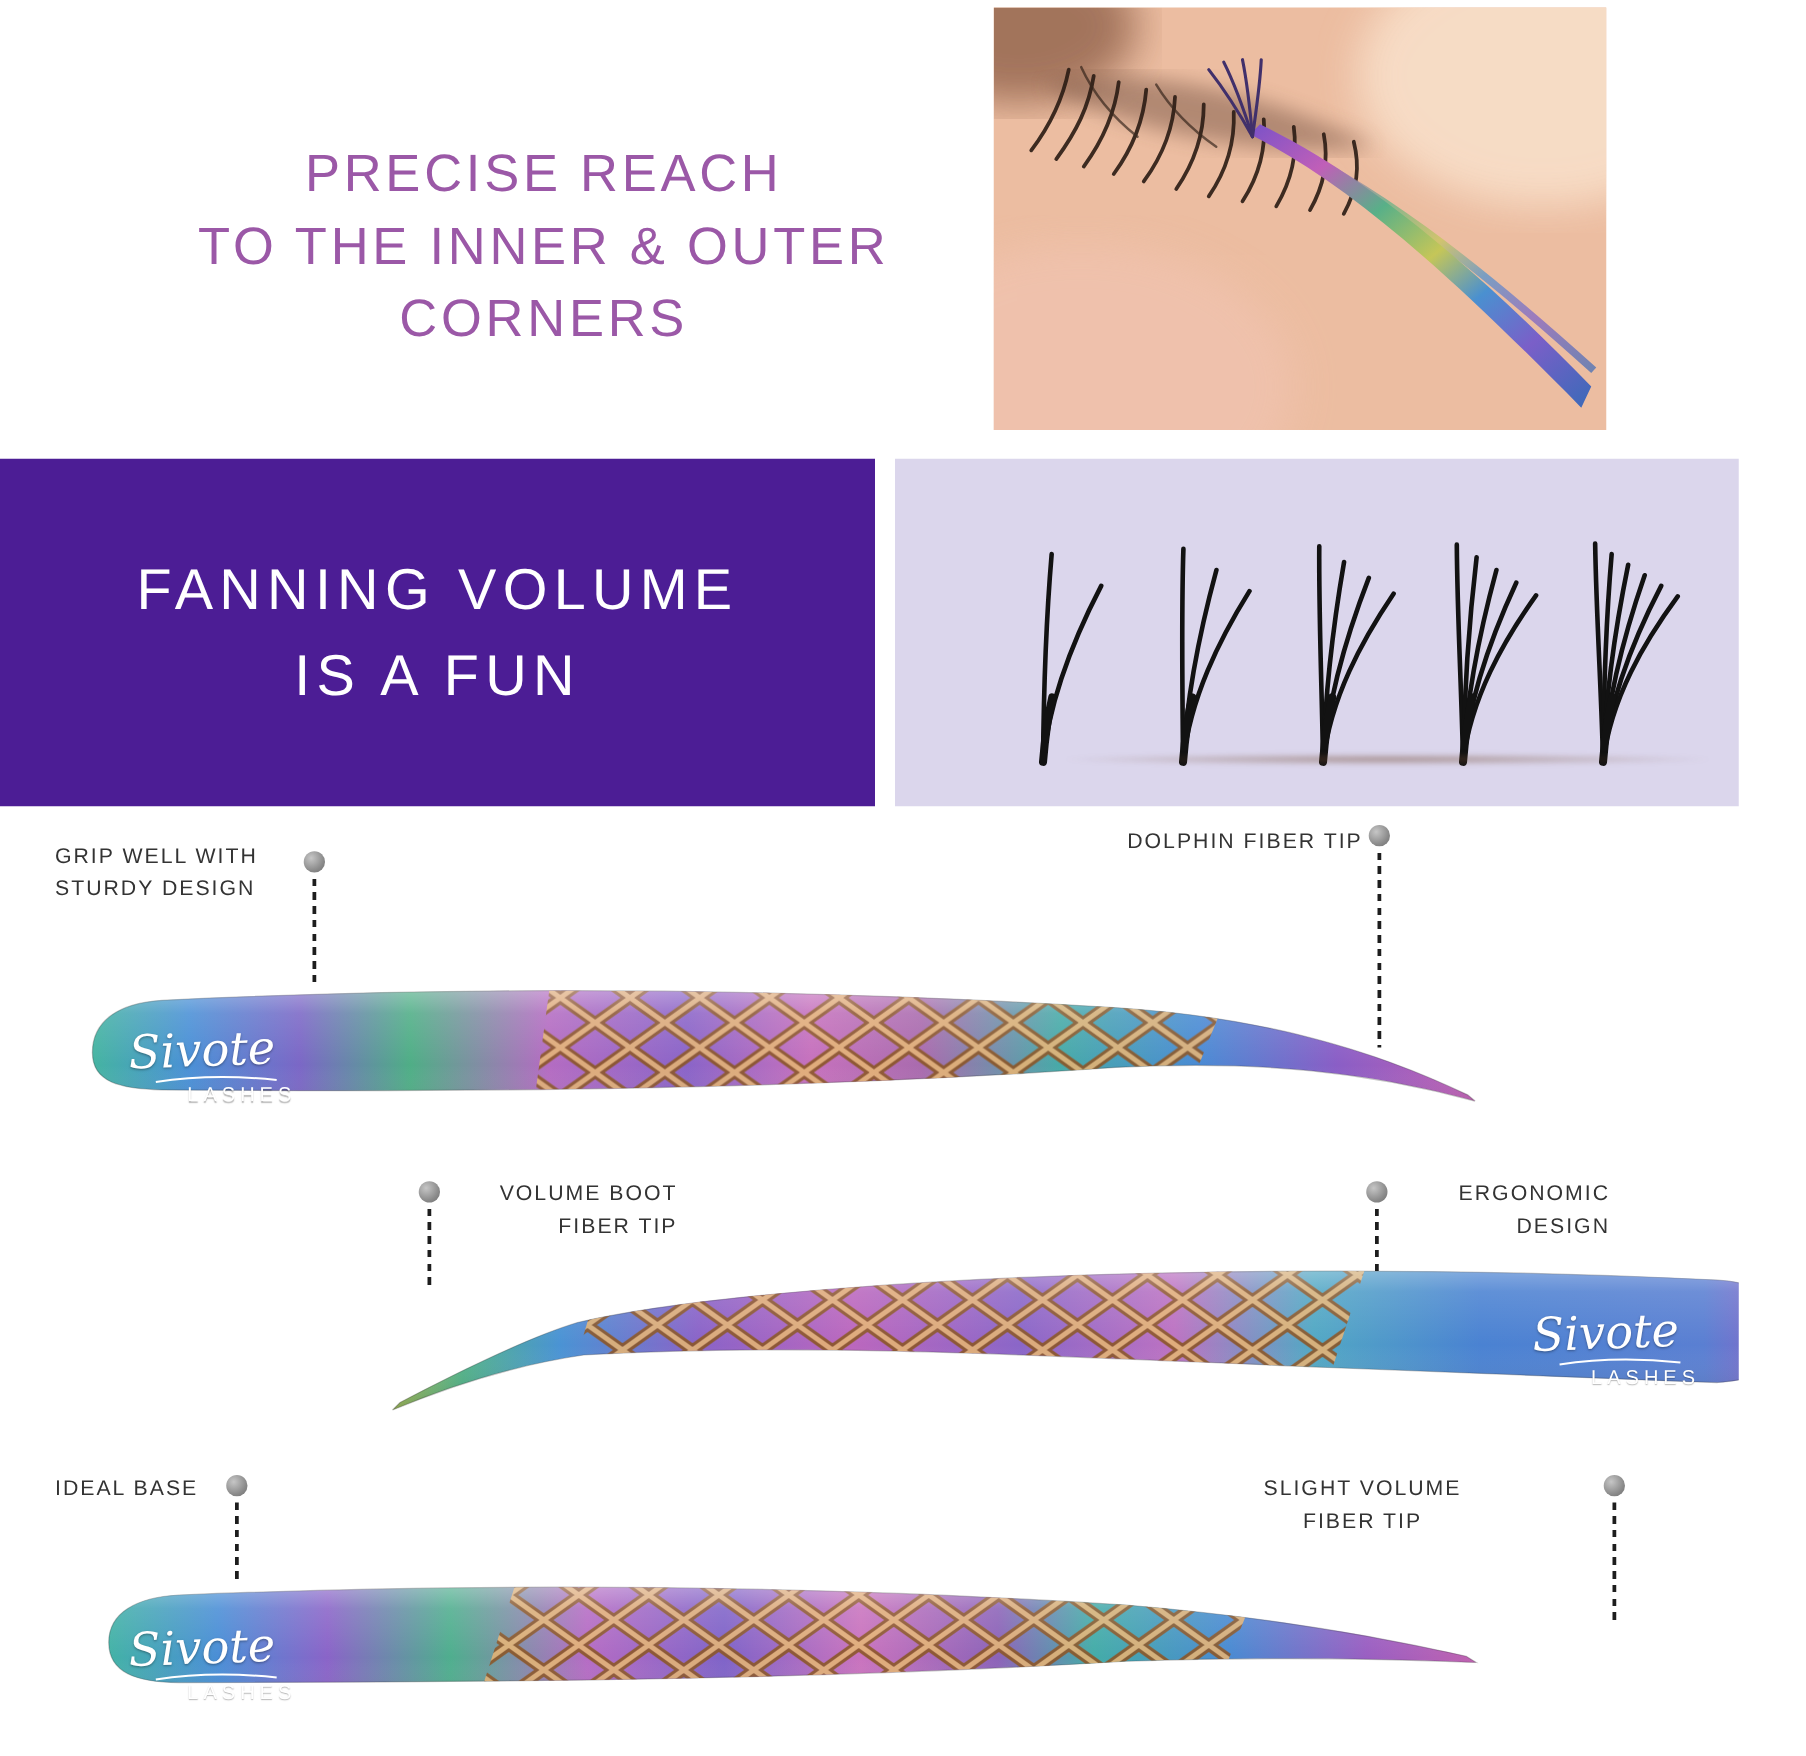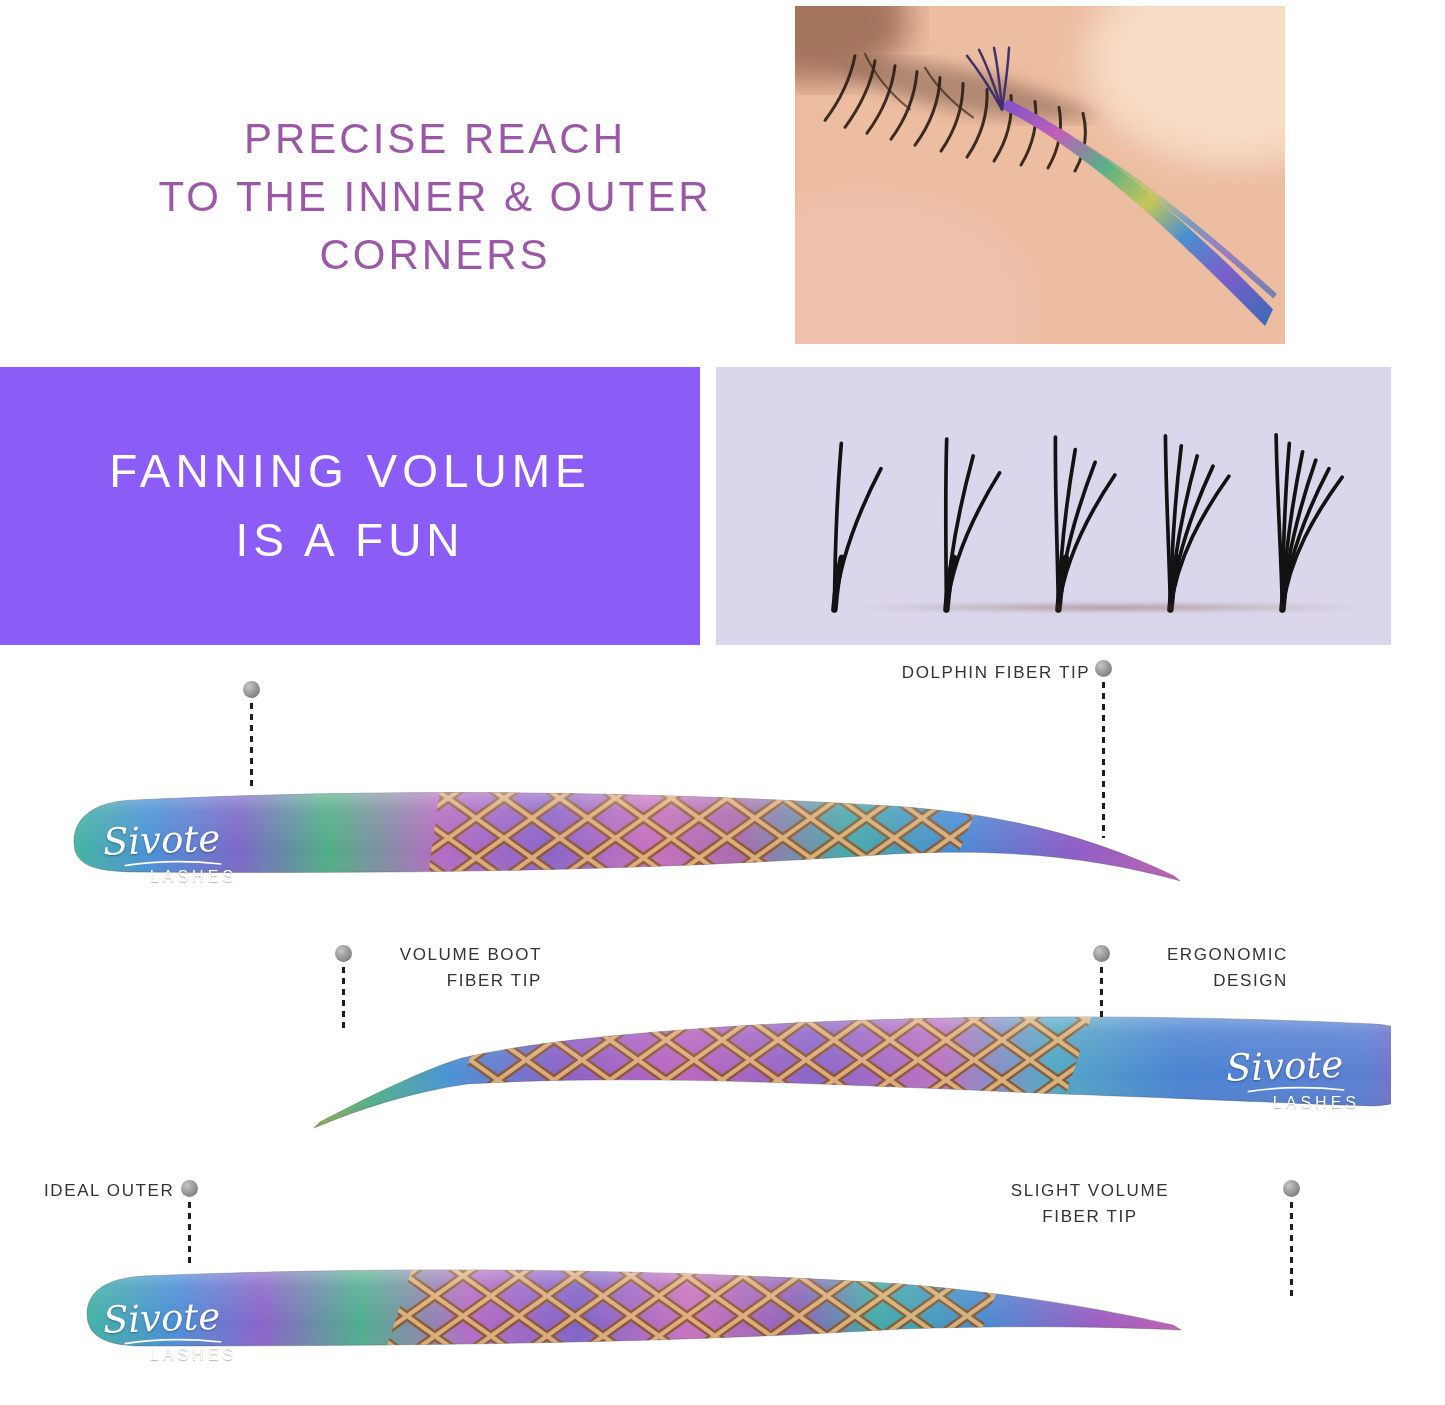--- a/index.html
+++ b/index.html
@@ -22,21 +22,21 @@
       radial-gradient(circle at 4% 4%, rgba(132,92,70,.85), rgba(132,92,70,0) 32%),
       radial-gradient(circle at 78% 22%, #f8dfc9, rgba(248,223,201,0) 60%),
       linear-gradient(115deg, #dba械a0, #e7b397 30%, #eec2a6 55%, #f2cfb4 80%);
     background-color:#ecbda1;
   }
   .photo svg { display:block; width:100%; height:100%; }
 
   
   .banner {
     position:absolute; left:0; top:367px; width:700px; height:278px;
-    background:#8b5cf6; display:flex; align-items:center; justify-content:center;
+    background:#4c1d95; display:flex; align-items:center; justify-content:center;
   }
   .banner-text {
     color:#ffffff; font-size:46px; letter-spacing:5px; line-height:1.5;
     text-align:center; white-space:pre-line; font-weight:400;
   }
 
   
   .fans-panel {
     position:absolute; left:716px; top:367px; width:729px; height:278px;
     background:#dbd6ec; display:flex; align-items:flex-end; justify-content:center;
@@ -204,20 +204,22 @@
         <path d="M28,224 C 28.5,168 30.5,102.5 35.5,43.75" fill="none" stroke="#121212" stroke-width="4" stroke-linecap="round"></path>
         <path d="M28,224 C 30.166666666666668,168 38.833333333333336,106.83333333333333 49.833333333333336,52.91666666666667" fill="none" stroke="#121212" stroke-width="4" stroke-linecap="round"></path>
         <path d="M28,224 C 31.833333333333336,168 47.16666666666667,111.16666666666667 64.16666666666667,62.083333333333336" fill="none" stroke="#121212" stroke-width="4" stroke-linecap="round"></path>
         <path d="M28,224 C 33.5,168 55.5,115.5 78.5,71.25" fill="none" stroke="#121212" stroke-width="4" stroke-linecap="round"></path>
         <path d="M28,224 C 35.166666666666664,168 63.83333333333333,119.83333333333333 92.83333333333333,80.41666666666666" fill="none" stroke="#121212" stroke-width="4" stroke-linecap="round"></path>
         <path d="M28,224 C 30,200 32,185 36,168" fill="none" stroke="#121212" stroke-width="7" stroke-linecap="round"></path>
       </svg>
     </div>
   <div class="fans-shadow"></div>
 
+  <div class="callout-label c1-label">GRIP WELL WITH
+STURDY DESIGN</div>
   <div class="dot c1-dot"></div>
   <div class="dash c1-dash"></div>
 
   <div class="callout-label c2-label">DOLPHIN FIBER TIP</div>
   <div class="dot c2-dot"></div>
   <div class="dash c2-dash"></div>
 
   <svg class="tw tw1" viewBox="0 0 1140 148">
     <defs>
       <linearGradient id="g1" x1="0" y1="0" x2="1" y2="0">
@@ -310,21 +312,21 @@
     </g>
   </svg>
   <div class="logo logo2">
     <span class="logo-script">Sivote</span>
     <svg class="logo-underline" viewBox="0 0 120 12">
         <path d="M2,8 C40,2 80,2 118,6" stroke="#fff" stroke-width="2" fill="none"></path>
       </svg>
     <span class="logo-sub">LASHES</span>
   </div>
 
-  <div class="callout-label c5-label">IDEAL OUTER</div>
+  <div class="callout-label c5-label">IDEAL BASE</div>
   <div class="dot c5-dot"></div>
   <div class="dash c5-dash"></div>
 
   <div class="callout-label c6-label">SLIGHT VOLUME
 FIBER TIP</div>
   <div class="dot c6-dot"></div>
   <div class="dash c6-dash"></div>
 
   <svg class="tw tw3" viewBox="0 0 1120 140">
     <defs>

